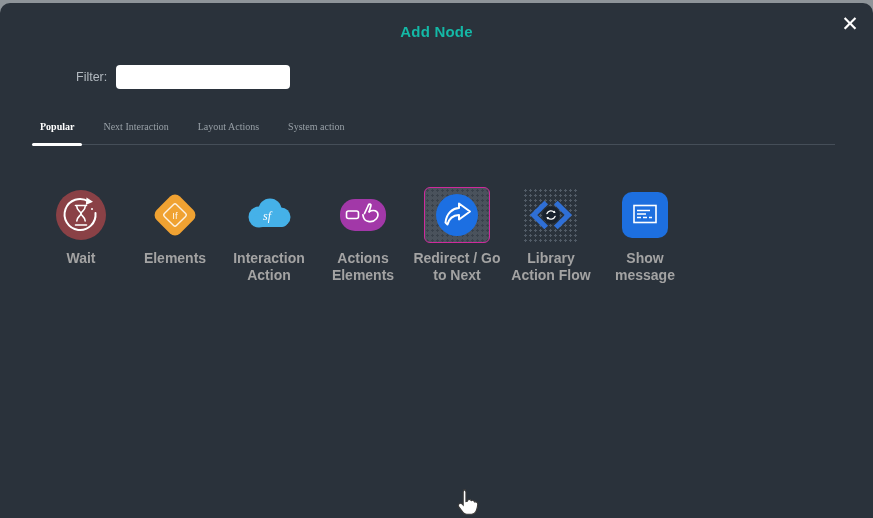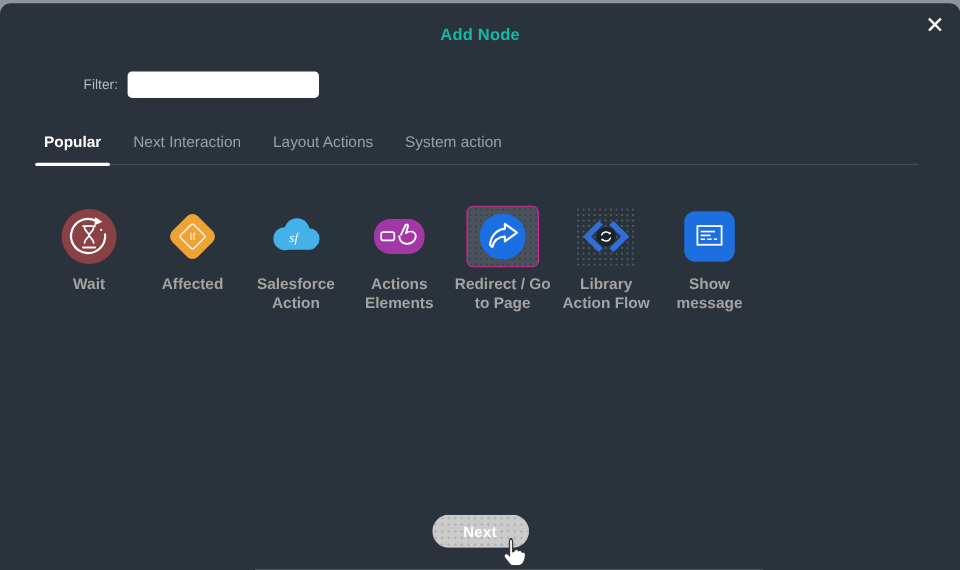--- a/index.html
+++ b/index.html
@@ -32,22 +32,22 @@
   .filter-input {
     width:174px; height:24px; border:none; border-radius:4px;
     background:#ffffff; outline:none; padding:0 8px; font-size:13px;
   }
   .tabs {
     position:absolute; top:118px; left:40px; right:38px;
     display:flex; gap:29px; align-items:flex-end;
     border-bottom:1px solid #454e58; padding-bottom:12px;
   }
   .tab {
-    color:#98a0a7; font-size:14px; cursor:pointer;
-    position:relative; white-space:nowrap;
+    color:#98a0a7; font-size:10px; cursor:pointer;
+    position:relative; white-space:nowrap;font-family:Liberation Serif, serif;
   }
   .tab.active { color:#ffffff; font-weight:bold; }
   .tab.active::after {
     content:""; position:absolute; left:-8px; right:-8px; bottom:-14px;
     height:3px; background:#ffffff; border-radius:2px;
   }
   .node-grid {
     position:absolute; top:183px; left:34px;
     display:flex;
   }
@@ -125,36 +125,36 @@
     </div>
 
     <div class="node-item">
       <div class="icon-wrap">
         <svg width="54" height="54" viewBox="0 0 54 54">
           <rect x="10.5" y="10.5" width="33" height="33" rx="7" fill="#f0a232" transform="rotate(45 27 27)"></rect>
           <rect x="18.5" y="18.5" width="17" height="17" rx="2" fill="none" stroke="#ffffff" stroke-width="1.4" transform="rotate(45 27 27)" opacity="0.85"></rect>
           <text x="27" y="30.5" text-anchor="middle" fill="#ffffff" font-size="9.5" font-family="Liberation Sans, sans-serif" opacity="0.9">If</text>
         </svg>
       </div>
-      <div class="node-label">Affected</div>
+      <div class="node-label">Elements</div>
     </div>
 
     <div class="node-item">
       <div class="icon-wrap">
         <svg width="56" height="52" viewBox="0 0 56 52">
           <g fill="#45b1e8">
             <circle cx="18" cy="28" r="10.5"></circle>
             <circle cx="29" cy="21" r="11.5"></circle>
             <circle cx="40" cy="28" r="9.5"></circle>
             <rect x="11" y="26" width="36" height="12" rx="6"></rect>
           </g>
           <text x="26" y="31" text-anchor="middle" fill="#ffffff" font-size="12" font-style="italic" font-family="Liberation Serif, serif">sf</text>
         </svg>
       </div>
-      <div class="node-label">Salesforce Action</div>
+      <div class="node-label">Interaction Action</div>
     </div>
 
     <div class="node-item">
       <div class="icon-wrap">
         <svg width="52" height="52" viewBox="0 0 52 52">
           <rect x="3" y="10" width="46" height="32" rx="15" fill="#a238a8"></rect>
           <rect x="9.5" y="22" width="12" height="7.5" rx="2" fill="none" stroke="#ffffff" stroke-width="1.6"></rect>
           <g stroke="#ffffff" stroke-width="1.7" fill="none" stroke-linecap="round" stroke-linejoin="round">
             <path d="M27.5 24.5 l4-8.5"></path>
             <path d="M31.5 16 c.6-1.6 2.9-.9 2.4.8 l-1.8 6"></path>
@@ -167,21 +167,21 @@
 
     <div class="node-item">
       <div class="icon-wrap">
         <div class="selected-box">
           <svg width="42" height="42" viewBox="0 0 42 42">
             <circle cx="21" cy="21" r="21" fill="#1c6fe2"></circle>
             <path d="M9.5 28.5 C 10.5 19 17 14.2 23 14 L23 9.5 L34 17.5 L23 25.5 L23 21 C 17.5 21.3 13 24.5 11.5 30.5 Z" fill="none" stroke="#ffffff" stroke-width="2" stroke-linejoin="round"></path>
           </svg>
         </div>
       </div>
-      <div class="node-label">Redirect / Go to Page</div>
+      <div class="node-label">Redirect / Go to Next</div>
     </div>
 
     <div class="node-item">
       <div class="icon-wrap">
         <div class="dotted-tile">
           <svg width="50" height="50" viewBox="0 0 52 52">
             <path d="M21 13 L8 26 L21 39" stroke="#2f6fd6" stroke-width="5.5" fill="none"></path>
             <path d="M31 13 L44 26 L31 39" stroke="#2f6fd6" stroke-width="5.5" fill="none"></path>
             <circle cx="26" cy="26" r="9" fill="#1a222d"></circle>
             <g stroke="#ffffff" stroke-width="1.4" fill="none" stroke-linecap="round">
@@ -206,19 +206,18 @@
             <line x1="16" y1="23" x2="25" y2="23"></line>
             <line x1="16" y1="26.5" x2="31" y2="26.5" stroke-dasharray="4 2"></line>
           </g>
         </svg>
       </div>
       <div class="node-label">Show message</div>
     </div>
 
   </div>
 
-  <button class="next-btn">Next</button>
 
   <svg class="hand-cursor" width="27" height="30" viewBox="0 0 24 28">
     <path d="M9.2 1.5 c1.3 0 2.3 1 2.3 2.3 v8.9 l1.2-.3 c.3-1.2 1.4-1.9 2.5-1.6 .6.1 1 .5 1.3 1 .4-.3 1-.5 1.6-.3 .8.2 1.3.8 1.5 1.5 .4-.1.9-.1 1.3 0 1 .3 1.7 1.2 1.6 2.3 -.1 2.6-.7 4.6-1.7 6.6 -.8 1.6-2 2.6-4 2.6 h-4.6 c-1.3 0-2.5-.6-3.3-1.6 l-4.1-5.2 c-.8-1-.6-2.4 .4-3.1 .8-.6 1.9-.5 2.6 .2 l1.1 1.1 V3.8 c0-1.3 1-2.3 2.3-2.3 z" fill="#ffffff" stroke="#3a3a3a" stroke-width="1.1"></path>
   </svg>
 
 </div>
 
 </body></html>

